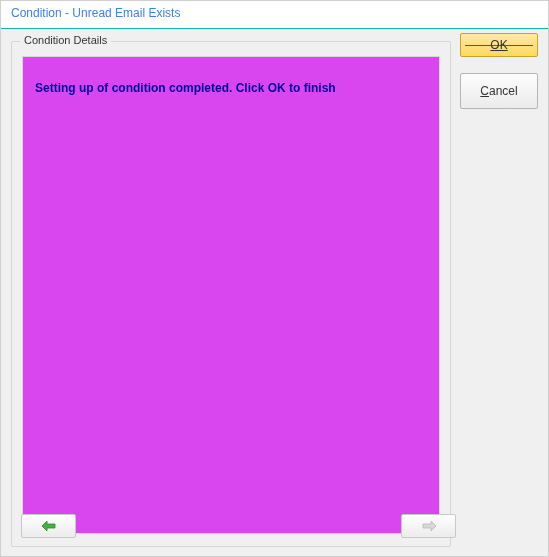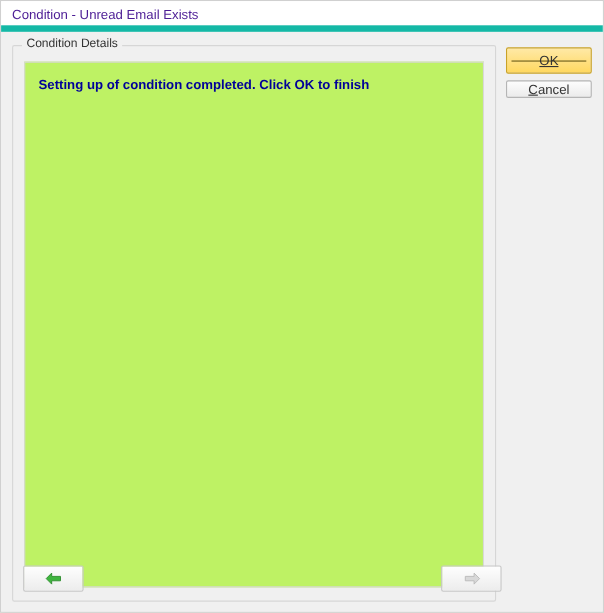--- a/index.html
+++ b/index.html
@@ -16,24 +16,24 @@
     width: 549px;
     height: 557px;
     background: #f0f0f0;
     border: 1px solid #d0d0d0;
     position: relative;
     box-shadow: 2px 2px 5px rgba(0,0,0,0.25);
   }
   .title-bar {
     height: 28px;
     background: #ffffff;
-    border-bottom: 6px solid #14b8a6;
+    border-bottom: 1px solid #14b8a6;
     padding: 5px 10px;
     font-size: 12px;
-    color: #4c1d95;
+    color: #3b82f6;
   }
   .body-area {
     position: absolute;
     top: 28px;
     left: 0;
     right: 0;
     bottom: 0;
     background: #f0f0f0;
   }
   .fieldset {
@@ -53,33 +53,33 @@
     padding: 0 4px;
     font-size: 11px;
     color: #333;
   }
   .fieldset-inner {
     position: absolute;
     left: 10px;
     top: 14px;
     right: 10px;
     bottom: 12px;
-    background: #bef264;
+    background: #d946ef;
     border: 1px solid #d8d8d8;
-    padding: 13px 12px;
+    padding: 24px 12px;
   }
   .message {
     color: #000099;
     font-weight: bold;
     font-size: 12px;
   }
   .ok-button {
     position: absolute;
     right: 10px;
-    top: 14px;
+    top: 4px;
     width: 78px;
     height: 24px;
     background: linear-gradient(#ffe9a6, #ffd860);
     border: 1px solid #c9a227;
     border-radius: 2px;
     font-size: 12px;
     color: #333;
     cursor: pointer;
     padding: 0;
     position: absolute;
@@ -95,21 +95,21 @@
     position:relative;
     z-index:1;
     text-decoration: underline;
     text-underline-offset: 1px;
   }
   .cancel-button {
     position: absolute;
     right: 10px;
     top: 44px;
     width: 78px;
-    height: 16px;
+    height: 36px;
     background: linear-gradient(#fdfdfd, #ebebeb);
     border: 1px solid #b5b5b5;
     border-radius: 2px;
     font-size: 12px;
     color: #333;
     cursor: pointer;
     padding: 0;
   }
   .cancel-button .ul {
     text-decoration: underline;

